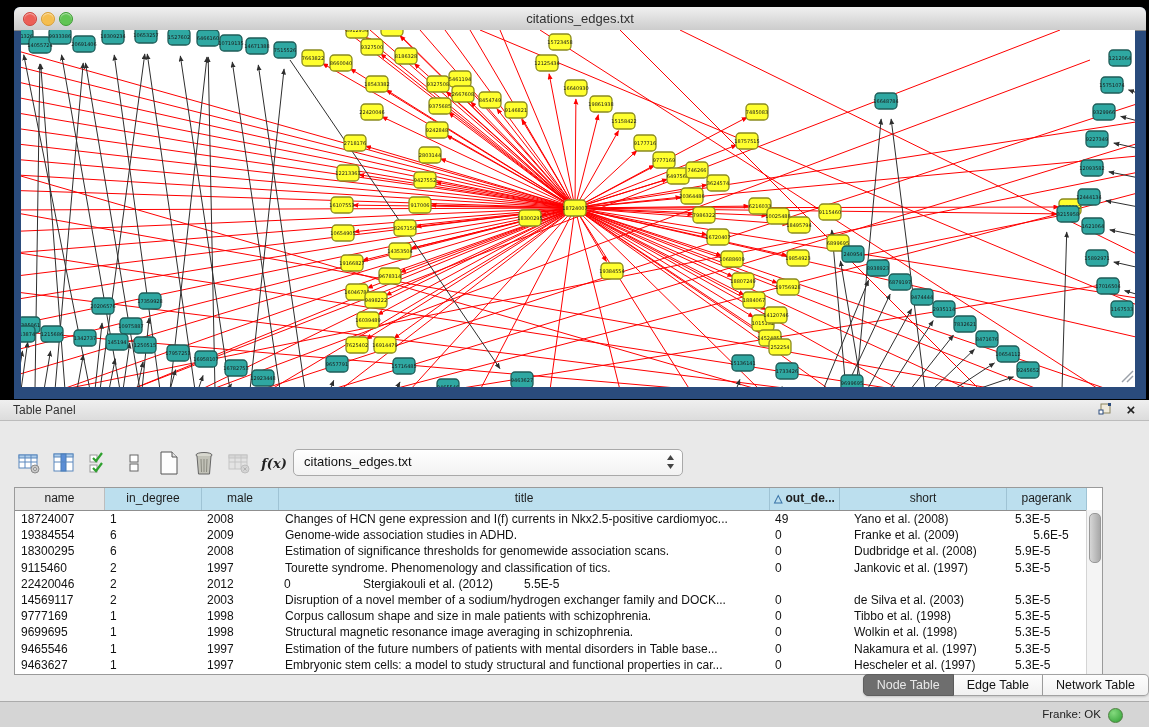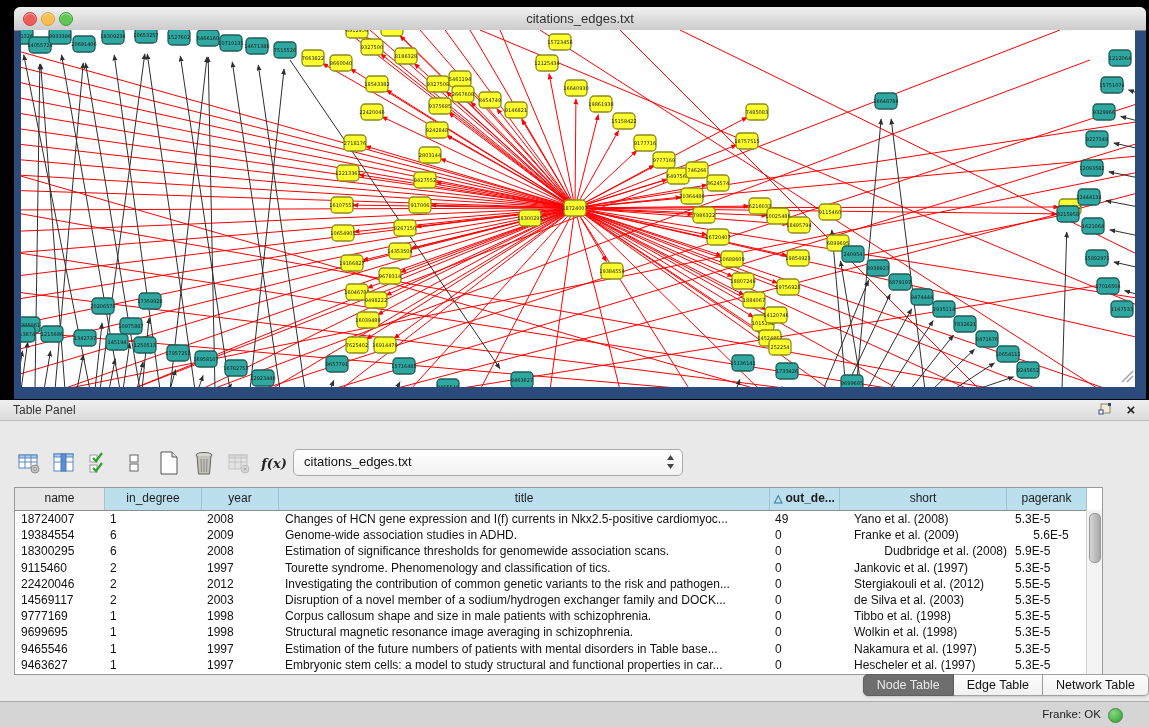--- a/index.html
+++ b/index.html
@@ -587,21 +587,21 @@
       <svg class="arr" width="9" height="16" viewBox="0 0 9 16">
         <path d="M4.5 1 L8 6 L1 6 z" fill="#444"></path>
         <path d="M4.5 15 L8 10 L1 10 z" fill="#444"></path>
       </svg>
     </div>
 
     <div class="tablebox">
       <div class="thead" id="thead">
           <div class="hcell first" style="width: 90px;"><span>name</span></div>
           <div class="hcell" style="width: 97px;"><span>in_degree</span></div>
-          <div class="hcell" style="width: 77px;"><span>year</span></div>
+          <div class="hcell" style="width: 77px;"><span>male</span></div>
           <div class="hcell" style="width: 491px;"><span>title</span></div>
           <div class="hcell left" style="width: 70px; font-weight: bold;"><span class="sort">△</span><span>out_de...</span></div>
           <div class="hcell" style="width: 167px;"><span>short</span></div>
           <div class="hcell" style="width: 80px;"><span>pagerank</span></div>
         </div>
       <div class="tbody" id="tbody">
           <div class="trow">
             <div class="tcell" style="width: 90px; padding-left: 6px;">18724007</div>
             <div class="tcell" style="width: 97px; padding-left: 5px;">1</div>
             <div class="tcell" style="width: 77px; padding-left: 5px;">2008</div>
@@ -618,37 +618,36 @@
             <div class="tcell" style="width: 70px; padding-left: 5px;">0</div>
             <div class="tcell" style="width: 167px; padding-left: 14px;">Franke et al. (2009)</div>
             <div class="tcell" style="width: 80px; padding-left: 8px; text-align: center;">5.6E-5</div>
           </div>
           <div class="trow">
             <div class="tcell" style="width: 90px; padding-left: 6px;">18300295</div>
             <div class="tcell" style="width: 97px; padding-left: 5px;">6</div>
             <div class="tcell" style="width: 77px; padding-left: 5px;">2008</div>
             <div class="tcell" style="width: 491px; padding-left: 6px;">Estimation of significance thresholds for genomewide association scans.</div>
             <div class="tcell" style="width: 70px; padding-left: 5px;">0</div>
-            <div class="tcell" style="width: 167px; padding-left: 14px; text-align: right;">Dudbridge et al. (2008)</div>
+            <div class="tcell" style="width: 167px; padding-left: 14px;">Dudbridge et al. (2008)</div>
             <div class="tcell" style="width: 80px; padding-left: 8px;">5.9E-5</div>
           </div>
           <div class="trow">
             <div class="tcell" style="width: 90px; padding-left: 6px;">9115460</div>
             <div class="tcell" style="width: 97px; padding-left: 5px;">2</div>
             <div class="tcell" style="width: 77px; padding-left: 5px;">1997</div>
             <div class="tcell" style="width: 491px; padding-left: 6px;">Tourette syndrome. Phenomenology and classification of tics.</div>
             <div class="tcell" style="width: 70px; padding-left: 5px;">0</div>
             <div class="tcell" style="width: 167px; padding-left: 14px;">Jankovic et al. (1997)</div>
             <div class="tcell" style="width: 80px; padding-left: 8px;">5.3E-5</div>
           </div>
           <div class="trow">
             <div class="tcell" style="width: 90px; padding-left: 6px;">22420046</div>
             <div class="tcell" style="width: 97px; padding-left: 5px;">2</div>
             <div class="tcell" style="width: 77px; padding-left: 5px;">2012</div>
-            <div class="tcell" style="width: 491px; padding-left: 6px;">Investigating the contribution of common genetic variants to the risk and pathogen...</div>
             <div class="tcell" style="width: 70px; padding-left: 5px;">0</div>
             <div class="tcell" style="width: 167px; padding-left: 14px;">Stergiakouli et al. (2012)</div>
             <div class="tcell" style="width: 80px; padding-left: 8px;">5.5E-5</div>
           </div>
           <div class="trow">
             <div class="tcell" style="width: 90px; padding-left: 6px;">14569117</div>
             <div class="tcell" style="width: 97px; padding-left: 5px;">2</div>
             <div class="tcell" style="width: 77px; padding-left: 5px;">2003</div>
             <div class="tcell" style="width: 491px; padding-left: 6px;">Disruption of a novel member of a sodium/hydrogen exchanger family and DOCK...</div>
             <div class="tcell" style="width: 70px; padding-left: 5px;">0</div>

